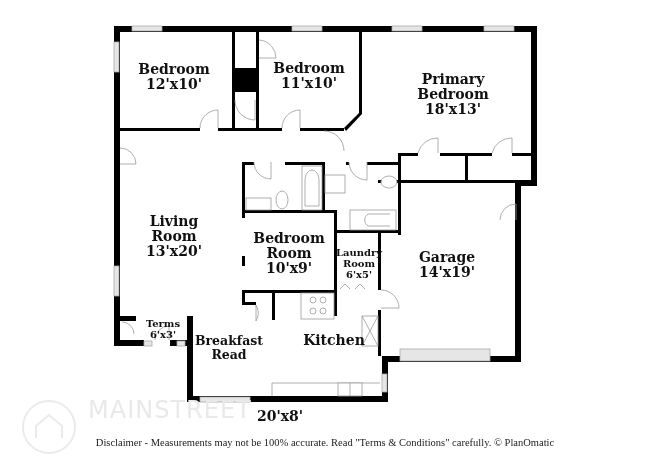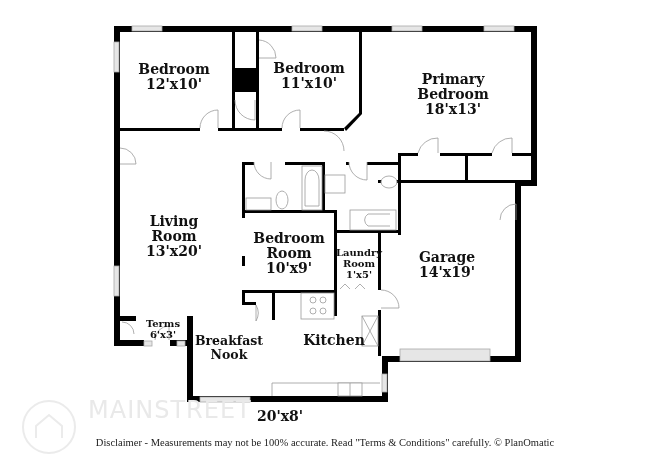--- a/index.html
+++ b/index.html
@@ -190,33 +190,33 @@
   <div>13'x20'</div>
 </div>
 <div class="label lg" style="left:289px; top:231px;">
   <div>Bedroom</div>
   <div>Room</div>
   <div>10'x9'</div>
 </div>
 <div class="label sm" style="left:359px; top:247px;">
   <div>Laundry</div>
   <div>Room</div>
-  <div>1'x5'</div>
+  <div>6'x5'</div>
 </div>
 <div class="label lg" style="left:447px; top:250px;">
   <div>Garage</div>
   <div>14'x19'</div>
 </div>
 <div class="label sm" style="left:163px; top:318px;">
   <div>Terms</div>
   <div>6'x3'</div>
 </div>
 <div class="label md" style="left:229px; top:334px;">
   <div>Breakfast</div>
-  <div>Nook</div>
+  <div>Read</div>
 </div>
 <div class="label lg" style="left:334px; top:333px;text-align:center;">
   <div>Kitchen</div>
 </div>
 <div class="label lg" style="left:280px; top:361px;margin-top:48px;">
   <div>20'x8'</div>
 </div>
 
 <div class="disclaimer">Disclaimer - Measurements may not be 100% accurate. Read "Terms &amp; Conditions" carefully. © PlanOmatic</div>
 

